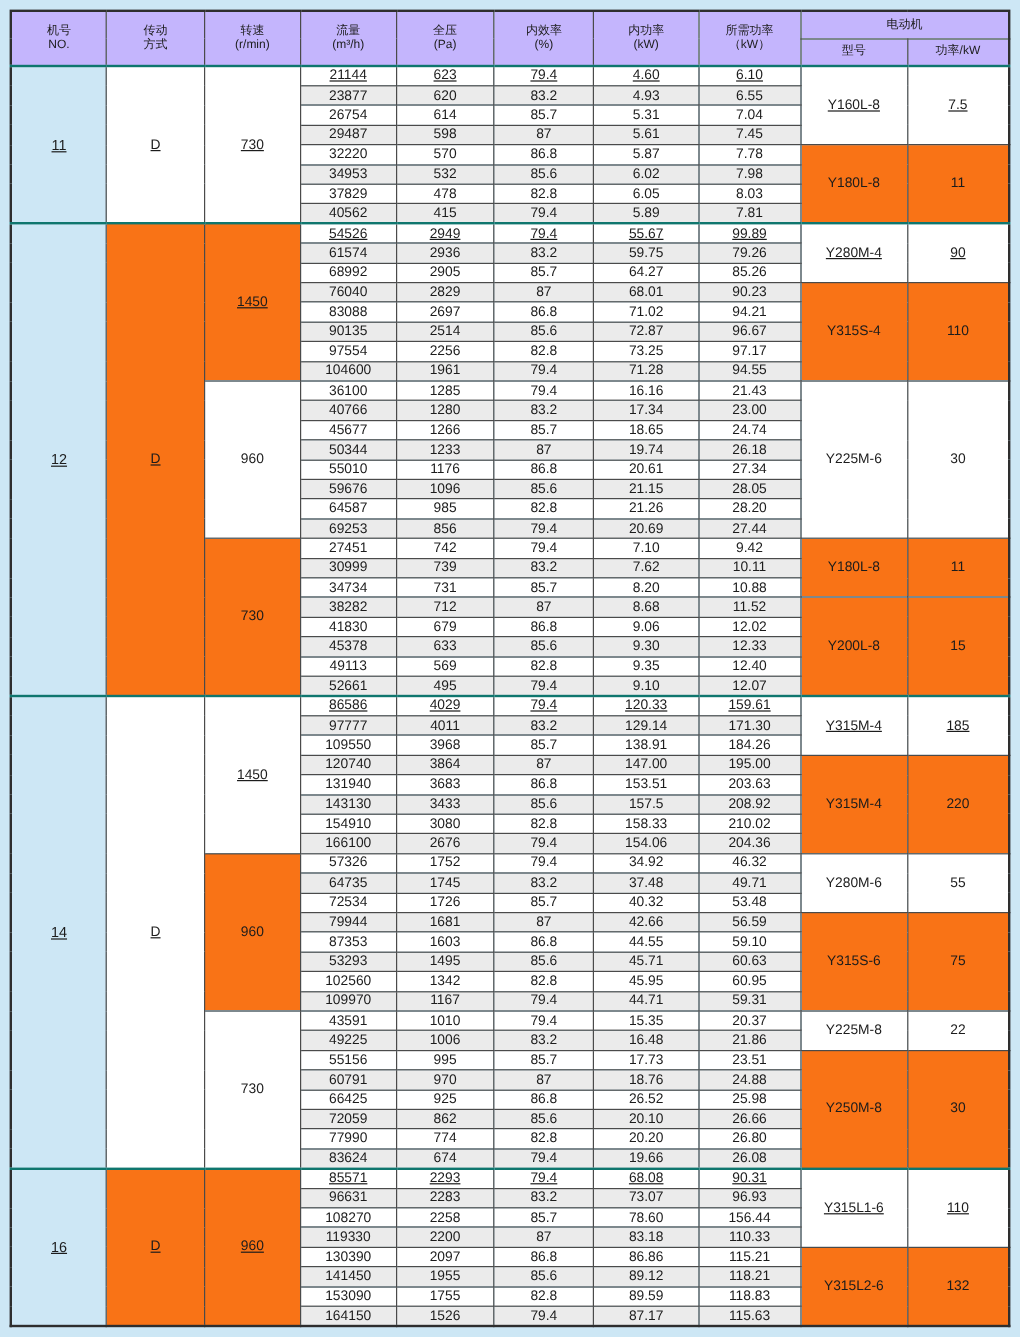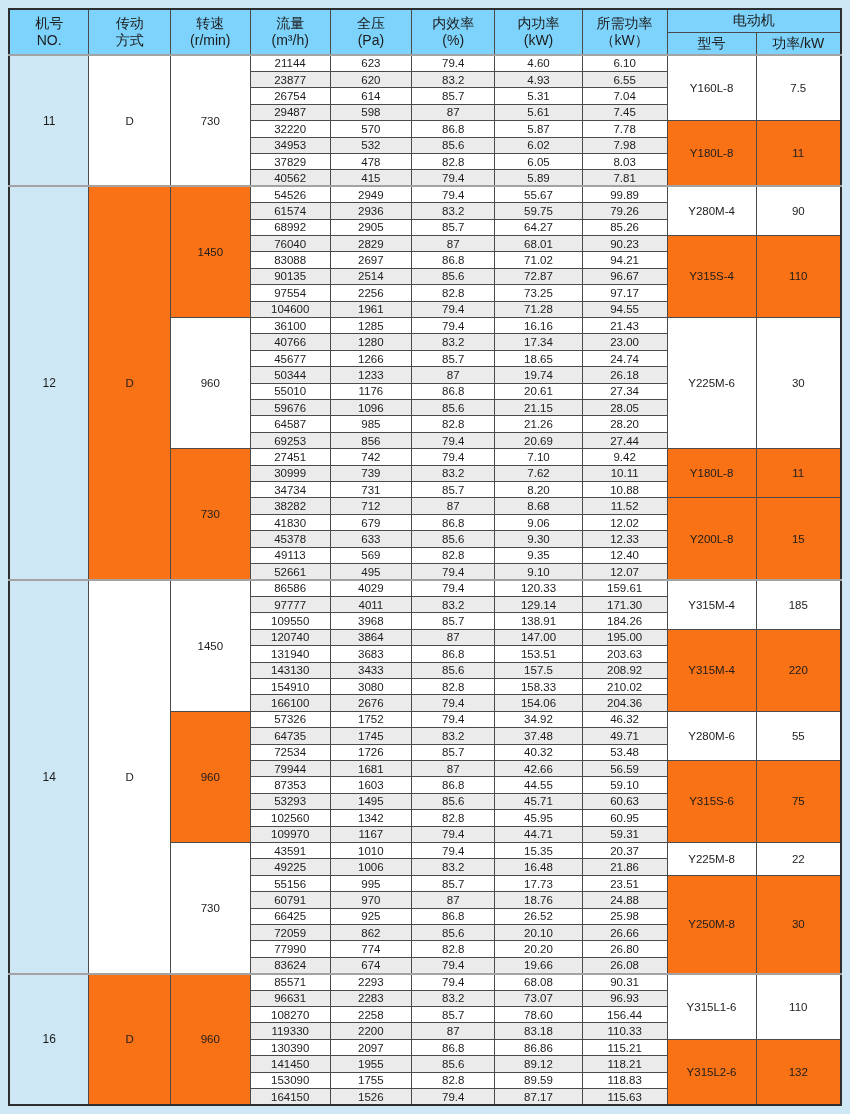--- a/index.html
+++ b/index.html
@@ -17,39 +17,39 @@
     table-layout: fixed;
   }
   table.spec th, table.spec td {
     border: 1px solid #4a4a4a;
     text-align: center;
     vertical-align: middle;
     overflow: hidden;
   }
   table.spec { border: 2px solid #2e2e2e; }
   thead th {
-    background: #7dd3fc;
+    background: #c4b5fd;
     font-weight: normal;
-    font-size: 14px;
+    font-size: 10px;
     line-height: 1.25;
     white-space: pre-line;
     height: 23px;
   }
   tbody td {
     font-size: 11.5px;
     height: 16px;
     background: #ffffff;
     padding: 0 2px;
   }
   td.bg-alt  { background: #ebebeb; }
   td.bg-gray { background: #f97316; }
   td.bg-white{ background: #ffffff; }
   td.bg-blue { background: #cde7f5; }
   td.no-cell { font-size: 12px; }
-  tr.sec-start td { border-top: 2px solid #a3a3a3; }
+  tr.sec-start td { border-top: 2px solid #0f766e; text-decoration: underline; }
   thead tr:first-child th { border-top: 2px solid #2e2e2e; }
 </style>
 </head>
 <body>
 
 <div class="page">
   <table class="spec">
     <colgroup>
       <col style="width:9.6%">
       <col style="width:9.8%">

